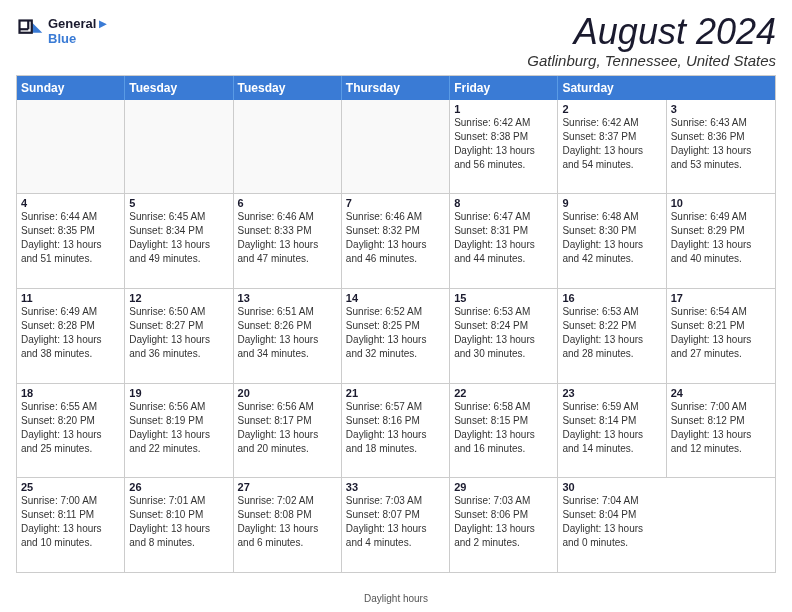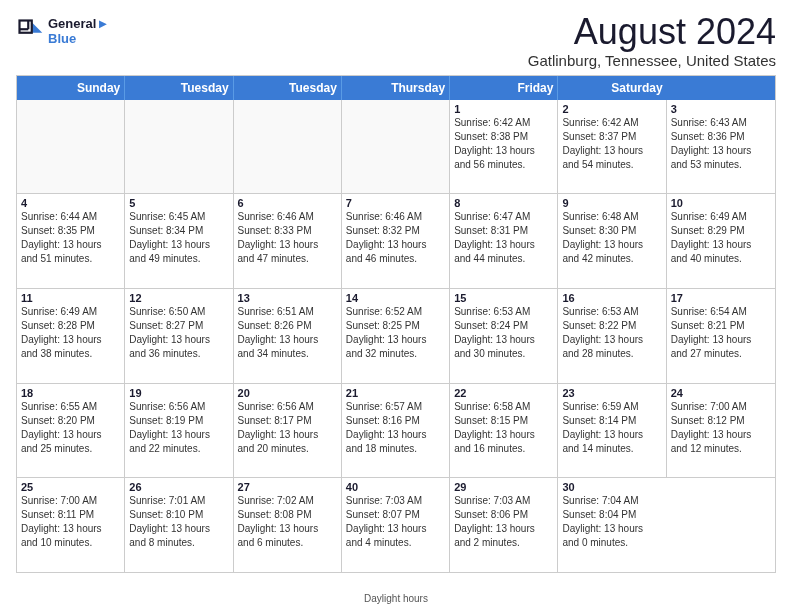--- a/index.html
+++ b/index.html
@@ -28,20 +28,21 @@
       align-items: center;
       gap: 4px;
       margin-top: 4px;
     }
     .logo-icon {
       width: 28px;
       height: 28px;
     }
     .title-block {
       text-align: right;
+      font-style: italic;
     }
     .main-title {
       font-size: 36px;
       font-weight: 300;
       color: #1a1a2e;
       line-height: 1.1;
     }
     .sub-title {
       font-size: 15px;
       color: #333;
@@ -56,21 +57,21 @@
     .cal-header {
       display: grid;
       grid-template-columns: repeat(7, 1fr);
       background: #3a7bd5;
     }
     .cal-header-cell {
       color: #fff;
       font-size: 12px;
       font-weight: bold;
       padding: 5px 4px;
-      text-align: right;
+      text-align: left;
       border-right: 1px solid #5a9be5;
     }
     .cal-header-cell:last-child { border-right: none; }
     .cal-body {
       flex: 1;
       display: flex;
       flex-direction: column;
     }
     .cal-row {
       display: grid;
@@ -339,21 +340,21 @@
 and 8 minutes.</div>
           </div>
           <div class="cal-cell">
             <span class="day-num">27</span>
             <div class="cell-text" style="white-space: pre-line;">Sunrise: 7:02 AM
 Sunset: 8:08 PM
 Daylight: 13 hours
 and 6 minutes.</div>
           </div>
           <div class="cal-cell">
-            <span class="day-num">40</span>
+            <span class="day-num">33</span>
             <div class="cell-text" style="white-space: pre-line;">Sunrise: 7:03 AM
 Sunset: 8:07 PM
 Daylight: 13 hours
 and 4 minutes.</div>
           </div>
           <div class="cal-cell">
             <span class="day-num">29</span>
             <div class="cell-text" style="white-space: pre-line;">Sunrise: 7:03 AM
 Sunset: 8:06 PM
 Daylight: 13 hours

